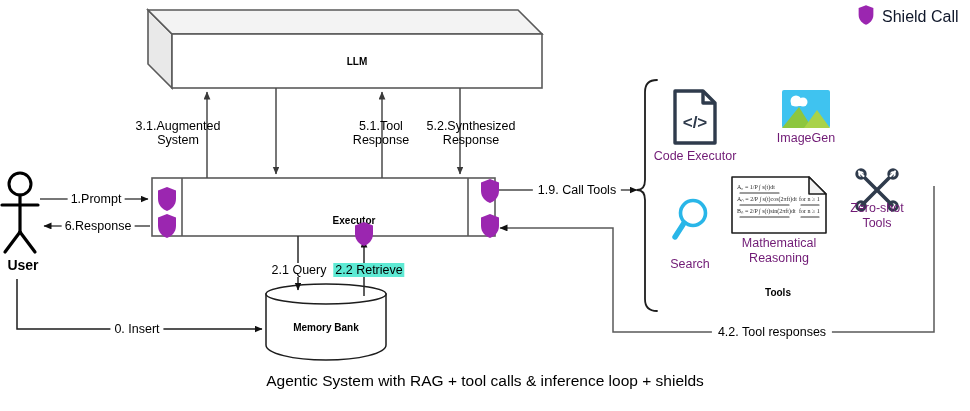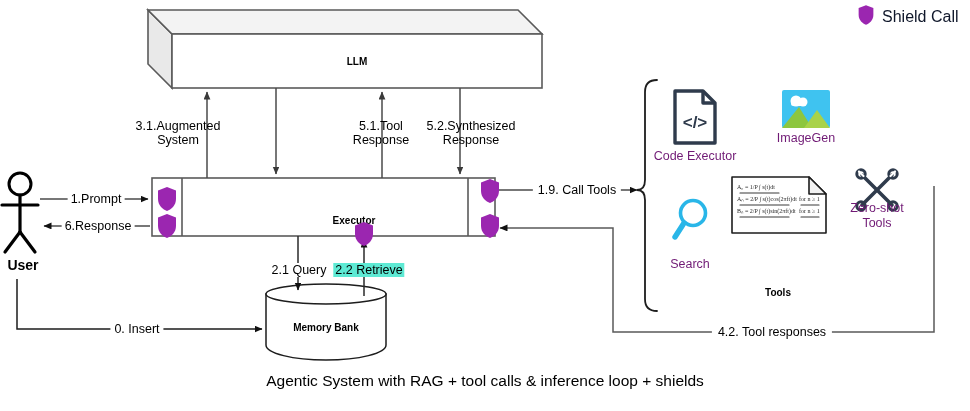--- a/index.html
+++ b/index.html
@@ -226,16 +226,20 @@
       </g>
       <g fill="#2a2a2a" font-size="6" font-family="'Liberation Serif',serif">
         <text x="6" y="13">A₀ = 1/P ∫ s(t)dt</text>
         <text x="6" y="25">Aₙ = 2/P ∫ s(t)cos(2πft)dt</text>
         <text x="68" y="25">for n ≥ 1</text>
         <text x="6" y="37">Bₙ = 2/P ∫ s(t)sin(2πft)dt</text>
         <text x="68" y="37">for n ≥ 1</text>
       </g>
     </svg>
   </div>
+  <div class="toolLabel" style="left:779px;top:236px;">
+    <div>Mathematical</div>
+      <div>Reasoning</div>
+  </div>
 
   <div class="caption">Agentic System with RAG + tool calls &amp; inference loop + shields</div>
 
 </div>
 
 </body></html>

